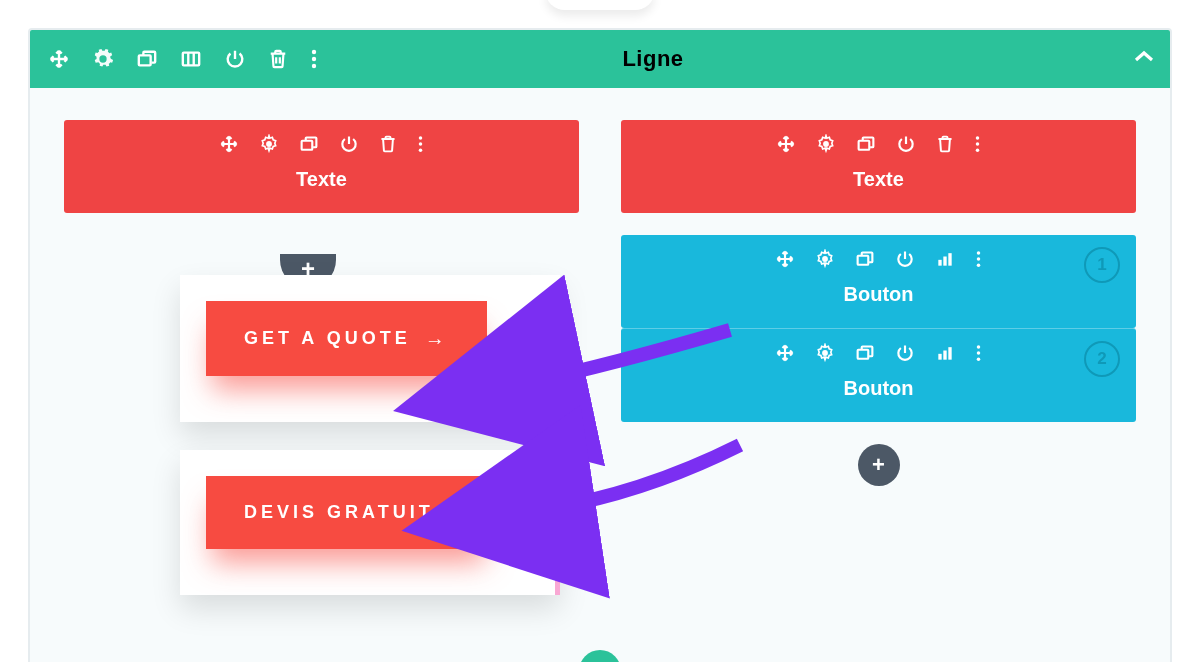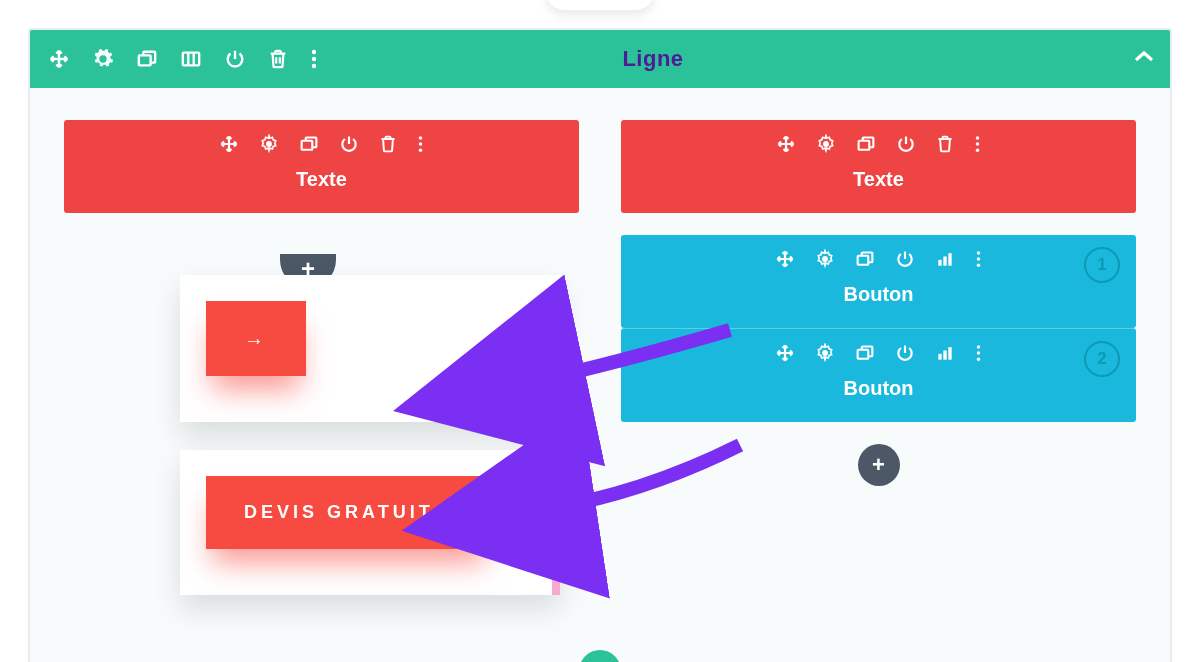--- a/index.html
+++ b/index.html
@@ -3,21 +3,21 @@
 <meta charset="utf-8">
 <style>
   html,body{margin:0;padding:0;width:1200px;height:662px;background:#fff;font-family:Helvetica,Arial,sans-serif;}
   .canvas{position:relative;width:1200px;height:662px;}
 
   
   .top-tab{position:absolute;top:-10px;left:545px;width:110px;height:20px;background:#fff;border-radius:0 0 40px 40px;box-shadow:0 6px 10px rgba(0,0,0,.08);}
 
   
   .row-wrap{position:absolute;top:28px;left:28px;right:28px;border:2px solid #e6ecef;border-radius:4px;background:#f7fbfc;}
-  .row-header{display:flex;align-items:center;height:58px;background:#2bc29a;color:#4c1d95;border-radius:2px 2px 0 0;}
+  .row-header{display:flex;align-items:center;height:58px;background:#2bc29a;color:#000000;border-radius:2px 2px 0 0;}
   .row-header .tools{display:flex;align-items:center;gap:22px;padding-left:18px;}
   .row-title{flex:1;text-align:center;font-size:22px;font-weight:600;letter-spacing:.5px;margin-left:-130px;}
   .row-collapse{width:52px;text-align:center;}
   .row-body{position:relative;padding:32px 34px 70px 34px;min-height:480px;}
 
   .cols{display:flex;gap:42px;}
   .col{flex:1;display:flex;flex-direction:column;gap:22px;align-items:center;}
 
   .mod{width:100%;border-radius:3px;color:#fff;}
   .mod-tools{display:flex;justify-content:center;align-items:center;gap:20px;padding-top:14px;}
@@ -33,21 +33,21 @@
   .circle-btn{width:42px;height:42px;border-radius:50%;background:#4c5866;color:#fff;display:flex;align-items:center;justify-content:center;font-size:22px;font-weight:700;cursor:pointer;}
   .circle-btn.green{background:#2bc29a;}
   .circle-bottom{position:absolute;bottom:-22px;left:50%;transform:translateX(-50%);}
   .row-wrap .circle-bottom{bottom:-22px;}
 
   .truncated-plus{position:absolute;left:280px;top:254px;width:56px;height:34px;background:#4c5866;color:#fff;border-radius:0 0 28px 28px;display:flex;align-items:flex-start;justify-content:center;font-size:24px;font-weight:700;line-height:30px;}
 
   
   .preview-wrap{position:absolute;left:180px;top:275px;width:380px;}
   .card{background:#fff;padding:26px 26px 46px 26px;box-shadow:0 14px 28px rgba(0,0,0,.12);margin-bottom:28px;}
-  .card:last-child{margin-bottom:8px;border-right:8px solid #f9a8d4;}
+  .card:last-child{margin-bottom:8px;border-right:5px solid #f9a8d4;}
   .red-btn{display:inline-flex;align-items:center;gap:14px;background:#f74b41;color:#fff;font-weight:800;letter-spacing:4px;font-size:18px;padding:26px 38px;box-shadow:0 20px 28px -6px rgba(247,75,65,.55);}
   .arrow-r{font-size:20px;}
 
   
   .anno-svg{position:absolute;top:0;left:0;pointer-events:none;}
 
   
   .ic{display:inline-flex;align-items:center;justify-content:center;}
   .ic svg{display:block;}
 </style>
@@ -294,20 +294,21 @@
 
       <div class="circle-btn green circle-bottom">+</div>
     </div>
   </div>
 
   <div class="truncated-plus">+</div>
 
   <div class="preview-wrap">
     <div class="card">
       <div class="red-btn">
+        <span>GET A QUOTE</span>
         <span class="arrow-r">→</span>
       </div>
     </div>
     <div class="card">
       <div class="red-btn">
         <span>DEVIS GRATUIT !</span>
       </div>
     </div>
   </div>
 

